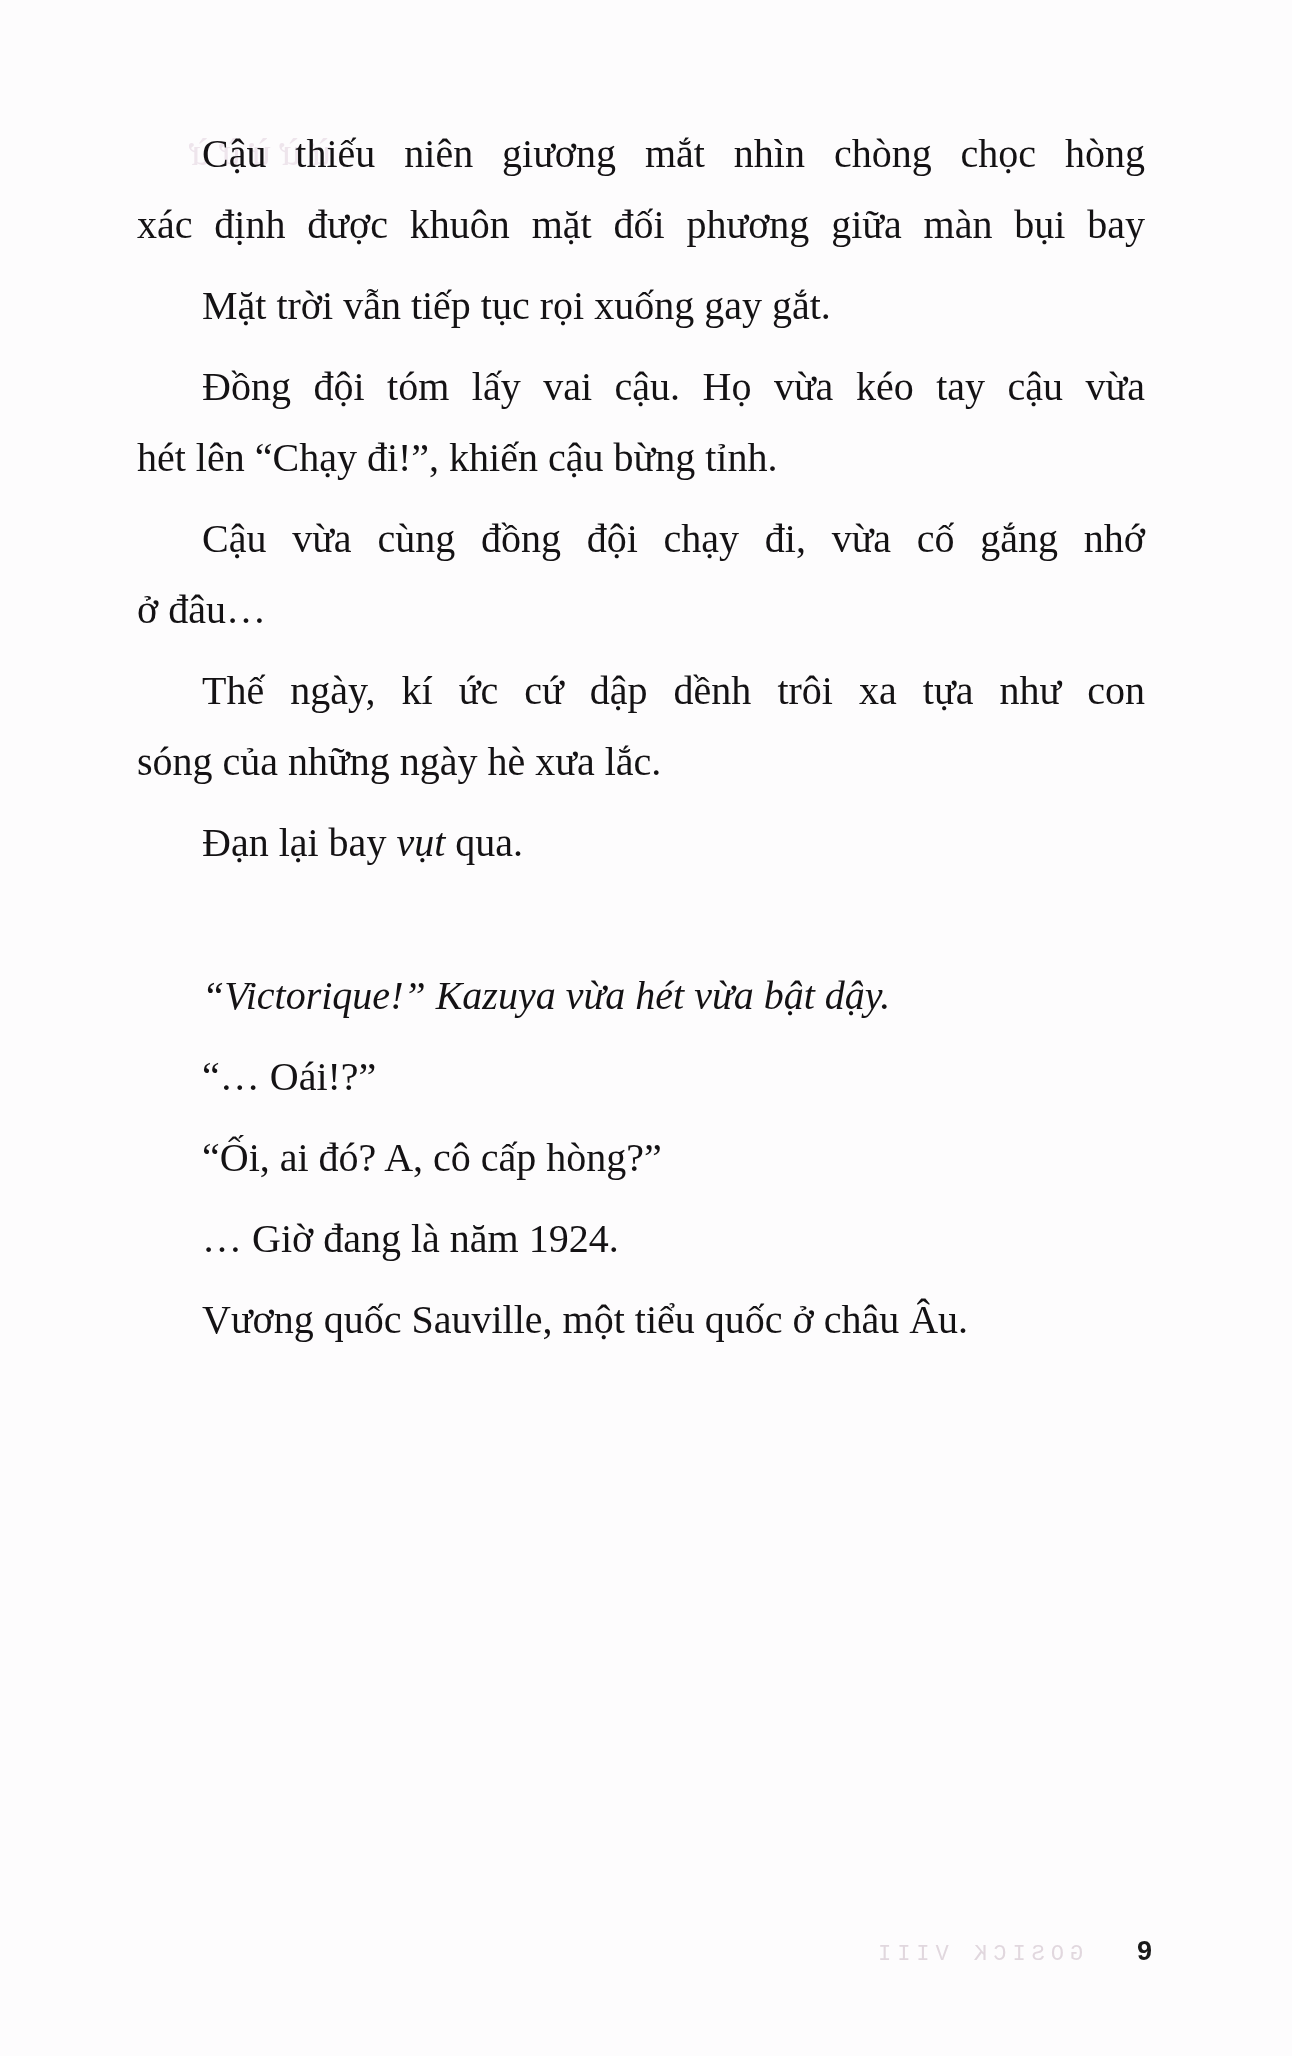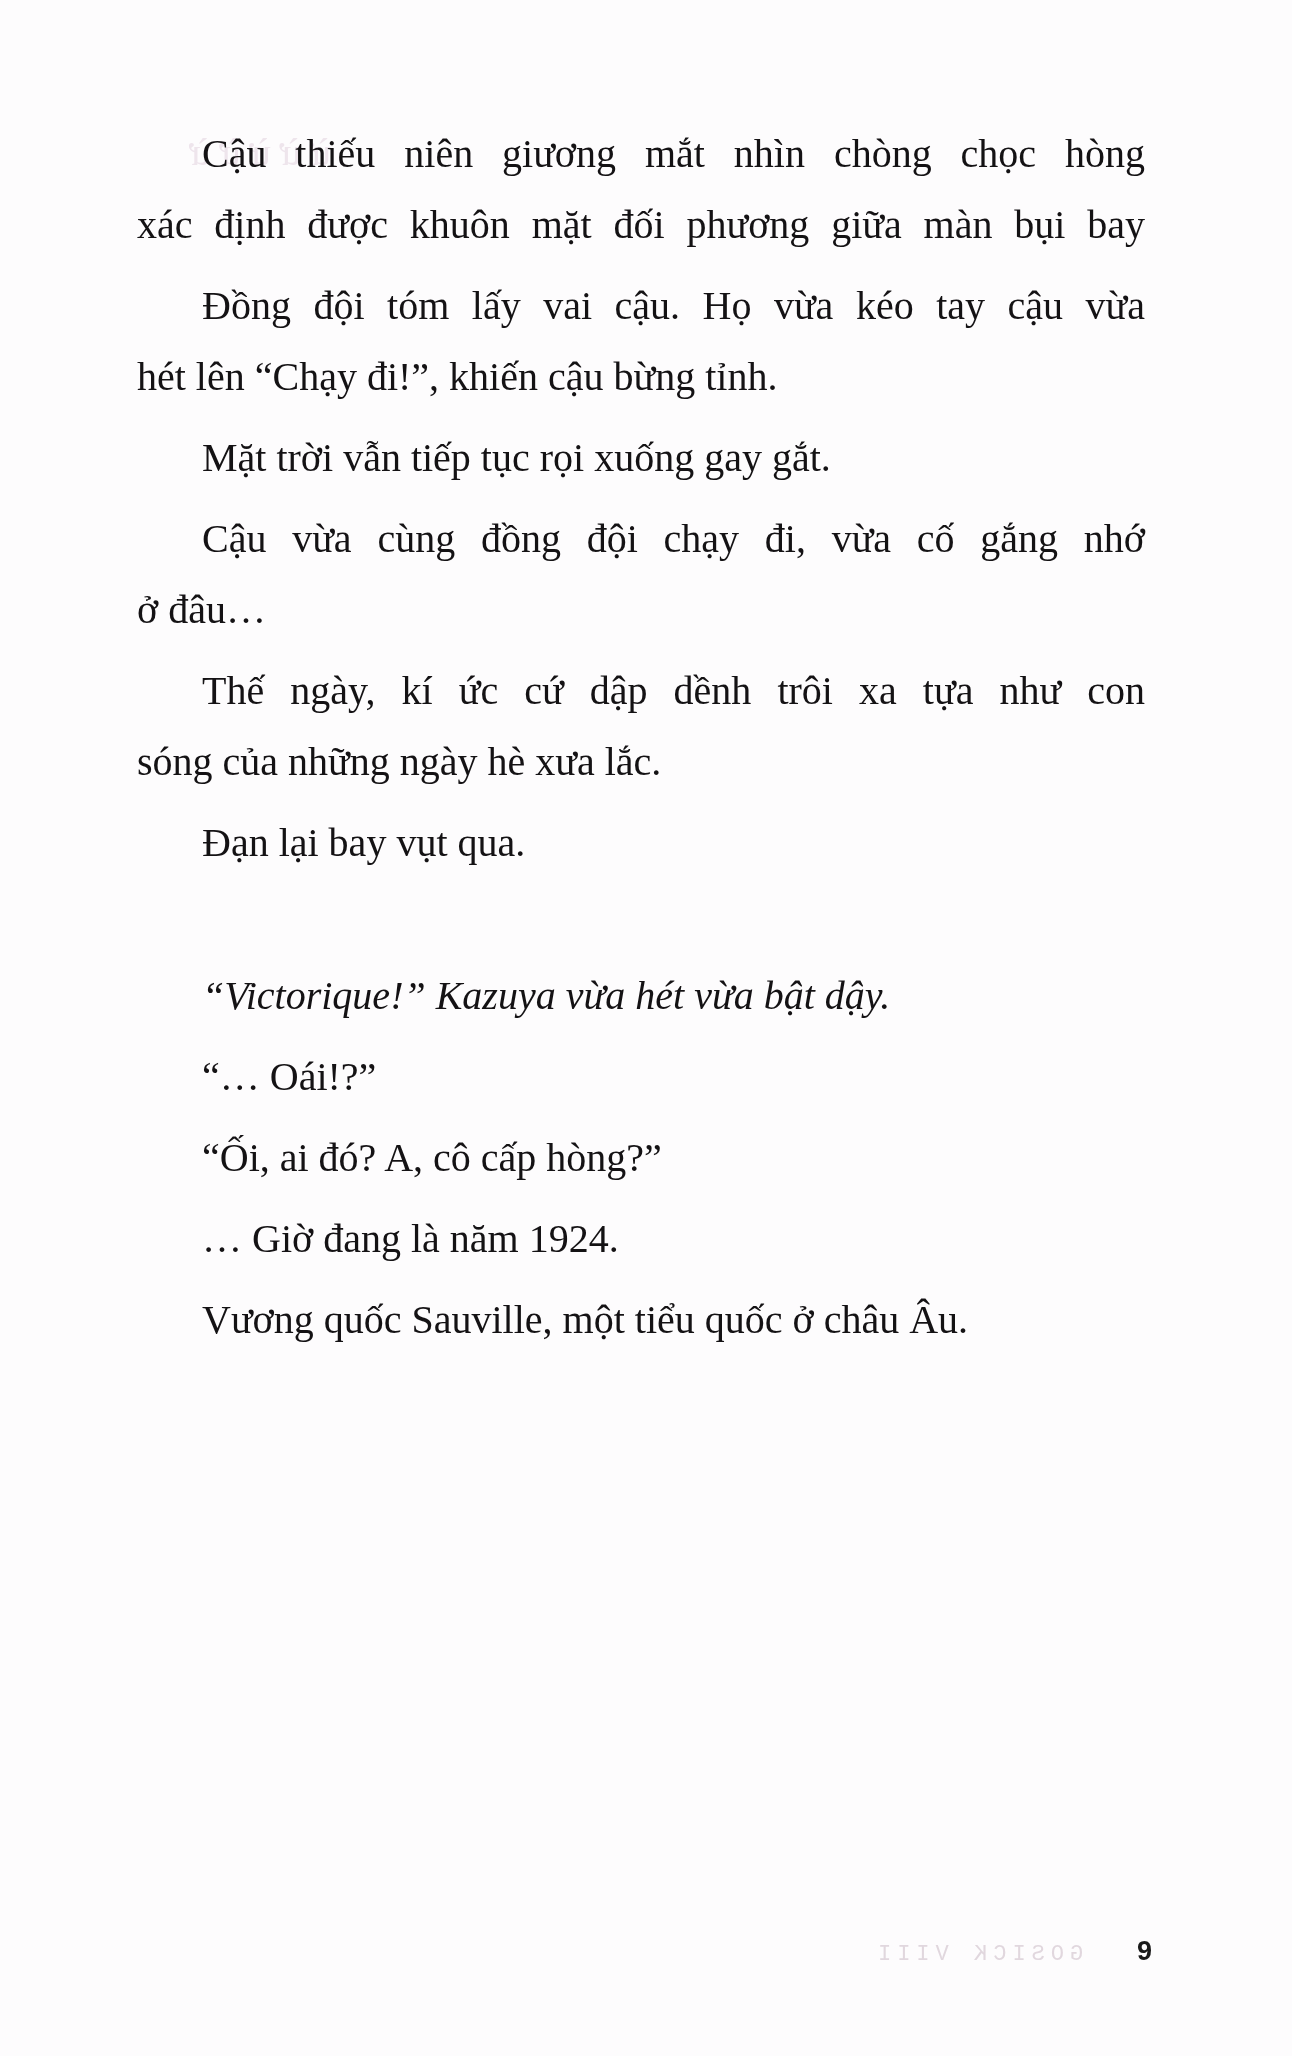--- a/index.html
+++ b/index.html
@@ -26,21 +26,21 @@
     white-space: nowrap;
   }
   .para .ln { display: block; }
   .para .ln + .ln { text-indent: 0; }
   .para .ln.just {
     text-align: justify;
     text-align-last: justify;
     white-space: normal;
   }
   .para.break-before { margin-top: 82px; font-style: italic; }
-  .em { }
+  .em { font-style: italic; }
   .page-number {
     position: absolute;
     left: 1137px;
     top: 1936px;
     font-family: "Liberation Sans", "DejaVu Sans", sans-serif;
     font-weight: bold;
     font-size: 27px;
     color: #1a1a1a;
   }
   .bleed {
@@ -69,26 +69,26 @@
 <div class="bleed" style="left:190px; top:130px;">ừ  ừ  ừ  ừ  ừ</div>
 
 <div class="page-text">
 
   <p class="para">
     <span class="ln just">Cậu thiếu niên giương mắt nhìn chòng chọc hòng</span>
     <span class="ln just">xác định được khuôn mặt đối phương giữa màn bụi bay</span>
   </p>
 
   <p class="para">
-    <span class="ln just">Đồng đội tóm lấy vai cậu. Họ vừa kéo tay cậu vừa</span>
-    <span class="ln">hét lên “Chạy đi!”, khiến cậu bừng tỉnh.</span>
+    <span class="ln">Mặt trời vẫn tiếp tục rọi xuống gay gắt.</span>
   </p>
 
   <p class="para">
-    <span class="ln">Mặt trời vẫn tiếp tục rọi xuống gay gắt.</span>
+    <span class="ln just">Đồng đội tóm lấy vai cậu. Họ vừa kéo tay cậu vừa</span>
+    <span class="ln">hét lên “Chạy đi!”, khiến cậu bừng tỉnh.</span>
   </p>
 
   <p class="para">
     <span class="ln just">Cậu vừa cùng đồng đội chạy đi, vừa cố gắng nhớ</span>
     <span class="ln">ở đâu…</span>
   </p>
 
   <p class="para">
     <span class="ln just">Thế ngày, kí ức cứ dập dềnh trôi xa tựa như con</span>
     <span class="ln">sóng của những ngày hè xưa lắc.</span>

